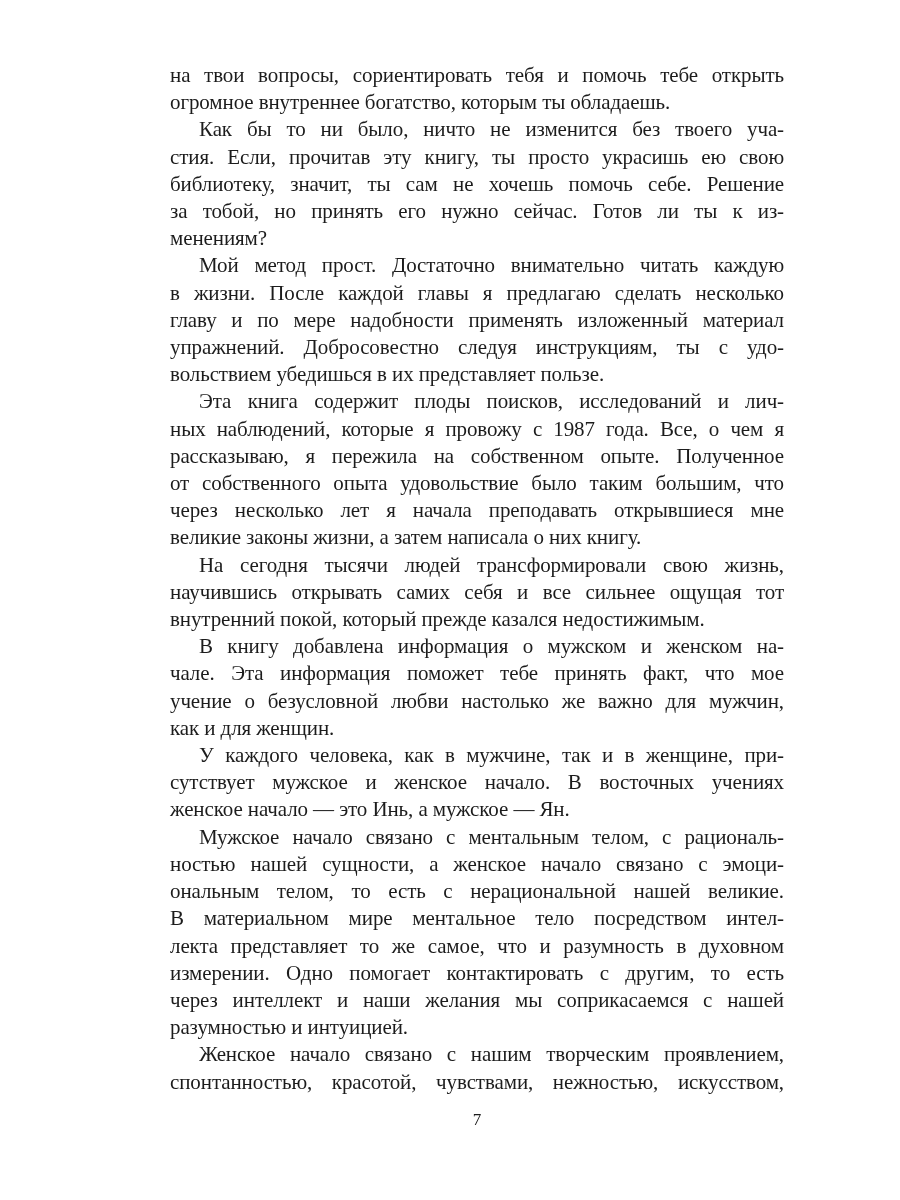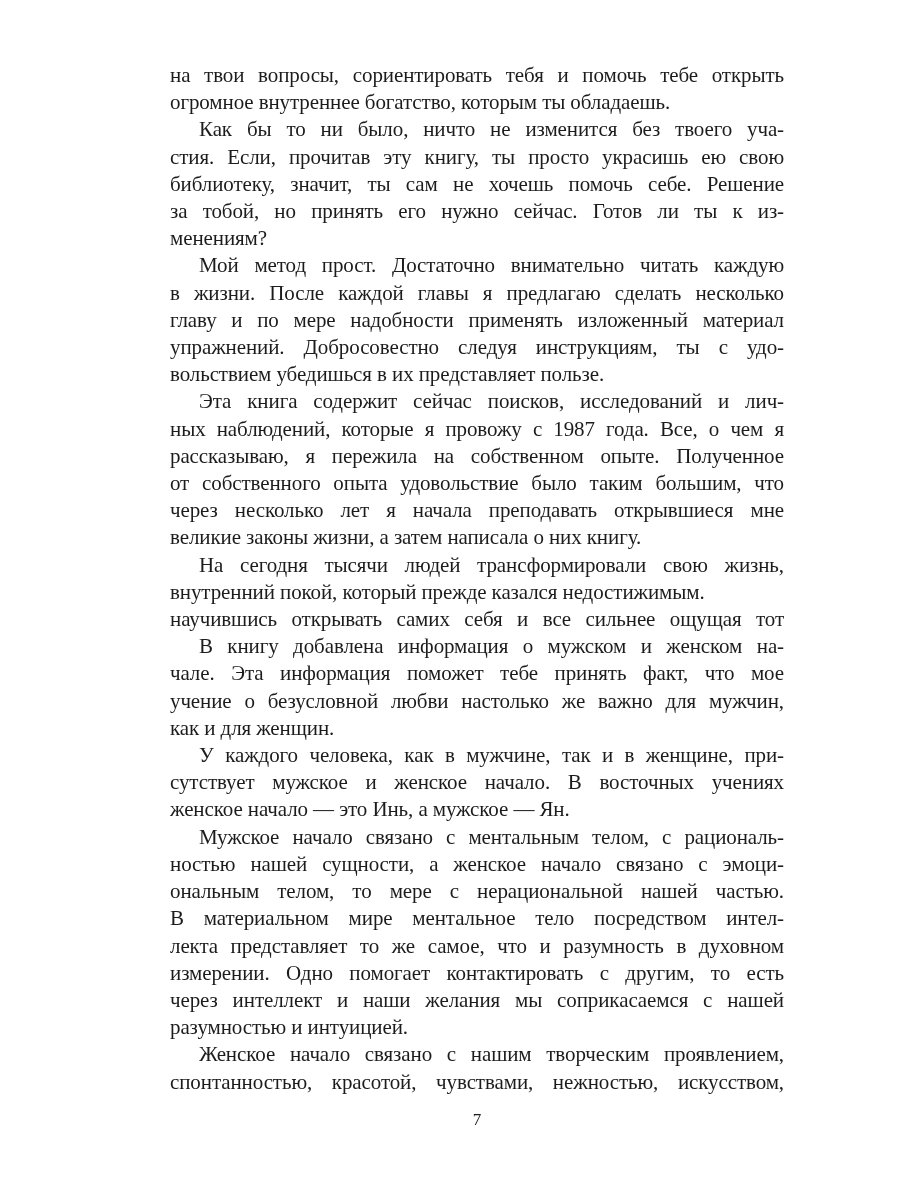--- a/index.html
+++ b/index.html
@@ -68,47 +68,47 @@
         <div class="line lastline">менениям?</div>
       </div>
       <div class="para indent">
         <div class="line">Мой метод прост. Достаточно внимательно читать каждую</div>
         <div class="line">в жизни. После каждой главы я предлагаю сделать несколько</div>
         <div class="line">главу и по мере надобности применять изложенный материал</div>
         <div class="line">упражнений. Добросовестно следуя инструкциям, ты с удо-</div>
         <div class="line lastline">вольствием убедишься в их представляет пользе.</div>
       </div>
       <div class="para indent">
-        <div class="line">Эта книга содержит сейчас поисков, исследований и лич-</div>
+        <div class="line">Эта книга содержит плоды поисков, исследований и лич-</div>
         <div class="line">ных наблюдений, которые я провожу с 1987 года. Все, о чем я</div>
         <div class="line">рассказываю, я пережила на собственном опыте. Полученное</div>
         <div class="line">от собственного опыта удовольствие было таким большим, что</div>
         <div class="line">через несколько лет я начала преподавать открывшиеся мне</div>
         <div class="line lastline">великие законы жизни, а затем написала о них книгу.</div>
       </div>
       <div class="para indent">
         <div class="line">На сегодня тысячи людей трансформировали свою жизнь,</div>
+        <div class="line">научившись открывать самих себя и все сильнее ощущая тот</div>
         <div class="line lastline">внутренний покой, который прежде казался недостижимым.</div>
-        <div class="line">научившись открывать самих себя и все сильнее ощущая тот</div>
       </div>
       <div class="para indent">
         <div class="line">В книгу добавлена информация о мужском и женском на-</div>
         <div class="line">чале. Эта информация поможет тебе принять факт, что мое</div>
         <div class="line">учение о безусловной любви настолько же важно для мужчин,</div>
         <div class="line lastline">как и для женщин.</div>
       </div>
       <div class="para indent">
         <div class="line">У каждого человека, как в мужчине, так и в женщине, при-</div>
         <div class="line">сутствует мужское и женское начало. В восточных учениях</div>
         <div class="line lastline">женское начало — это Инь, а мужское — Ян.</div>
       </div>
       <div class="para indent">
         <div class="line">Мужское начало связано с ментальным телом, с рациональ-</div>
         <div class="line">ностью нашей сущности, а женское начало связано с эмоци-</div>
-        <div class="line">ональным телом, то мере с нерациональной нашей частью.</div>
+        <div class="line">ональным телом, то есть с нерациональной нашей великие.</div>
         <div class="line">В материальном мире ментальное тело посредством интел-</div>
         <div class="line">лекта представляет то же самое, что и разумность в духовном</div>
         <div class="line">измерении. Одно помогает контактировать с другим, то есть</div>
         <div class="line">через интеллект и наши желания мы соприкасаемся с нашей</div>
         <div class="line lastline">разумностью и интуицией.</div>
       </div>
       <div class="para indent">
         <div class="line">Женское начало связано с нашим творческим проявлением,</div>
         <div class="line">спонтанностью, красотой, чувствами, нежностью, искусством,</div>
       </div>

